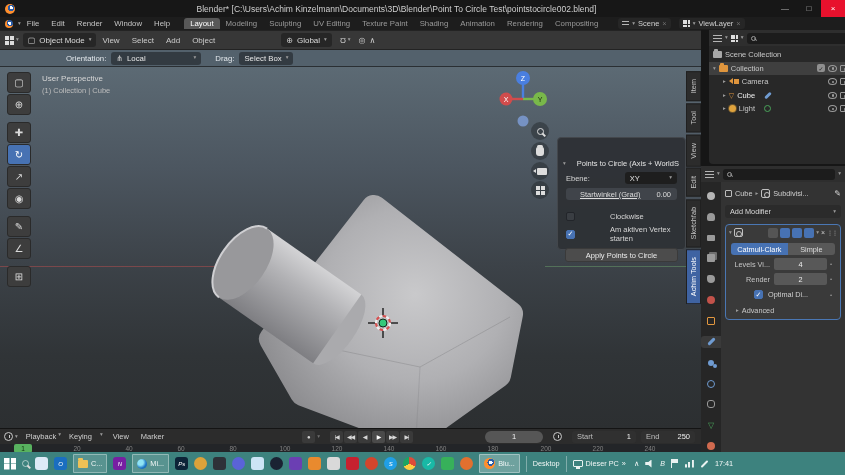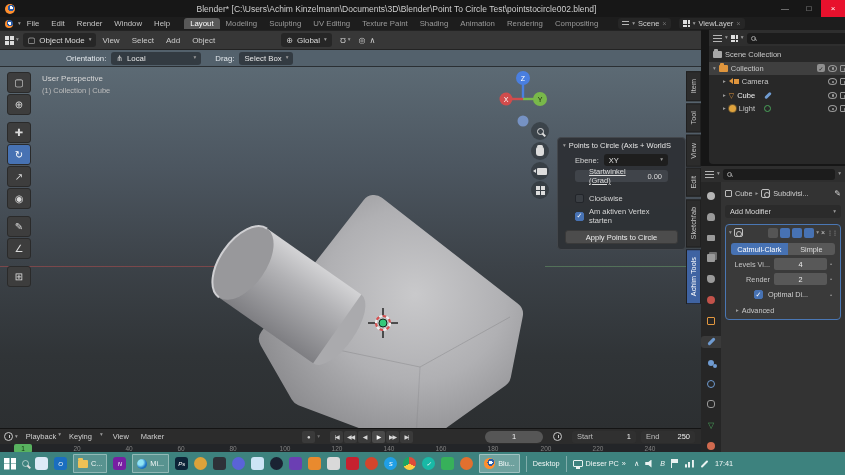--- a/index.html
+++ b/index.html
@@ -57,22 +57,22 @@
   
   .vtoolbar{left:7px;top:5px;width:24px;display:flex;flex-direction:column;gap:1px;}
   .tool-btn{width:24px;height:21px;background:#3d3d3d;border:1px solid #2a2a2a;border-radius:3px;
     display:flex;align-items:center;justify-content:center;color:#dadada;font-size:10px;}
   .tool-btn.active{background:#4772b3;color:#fff;}
   .tool-gap{height:5px;}
 
   
   .fpanel{left:557px;top:70px;width:129px;height:113px;background:rgba(46,49,53,.96);
     border:1px solid #43474c;border-radius:4px;font-size:7.5px;color:#d6d6d6;}
-  .fp-title{display:flex;align-items:center;gap:3px;padding:3px 2px 2px 5px;color:#e4e4e4;white-space:nowrap;overflow:hidden;}
-  .fp-row{display:flex;align-items:center;padding:2px 17px;}
+  .fp-title{display:flex;align-items:center;gap:11px;padding:3px 2px 2px 5px;color:#e4e4e4;white-space:nowrap;overflow:hidden;margin-top:18px;}
+  .fp-row{display:flex;align-items:center;padding:2px 8px;gap:30px;}
   .fp-dd{flex:1;display:flex;align-items:center;background:#1e1e1e;border-radius:3px;height:12px;padding:0 5px;margin-left:5px;color:#e0e0e0;}
   .fp-slider{flex:1;display:flex;align-items:center;background:#40444a;border-radius:3px;height:12px;padding:0 6px;color:#dcdcdc;}
   .cb{width:9px;height:9px;background:#3a3e43;border:1px solid #22252a;border-radius:2px;margin-right:5px;
     display:inline-flex;align-items:center;justify-content:center;font-size:7px;color:#fff;flex:none;}
   .cb.on{background:#4772b3;border-color:#4772b3;}
   .fp-btn{margin:3px 7px;height:14px;background:#4c4c4c;border:1px solid #3a3a3a;border-radius:3px;
     display:flex;align-items:center;justify-content:center;color:#ebebeb;}
 
   
   .side-tabs{right:0;top:4px;display:flex;flex-direction:column;gap:2px;align-items:flex-end;}

